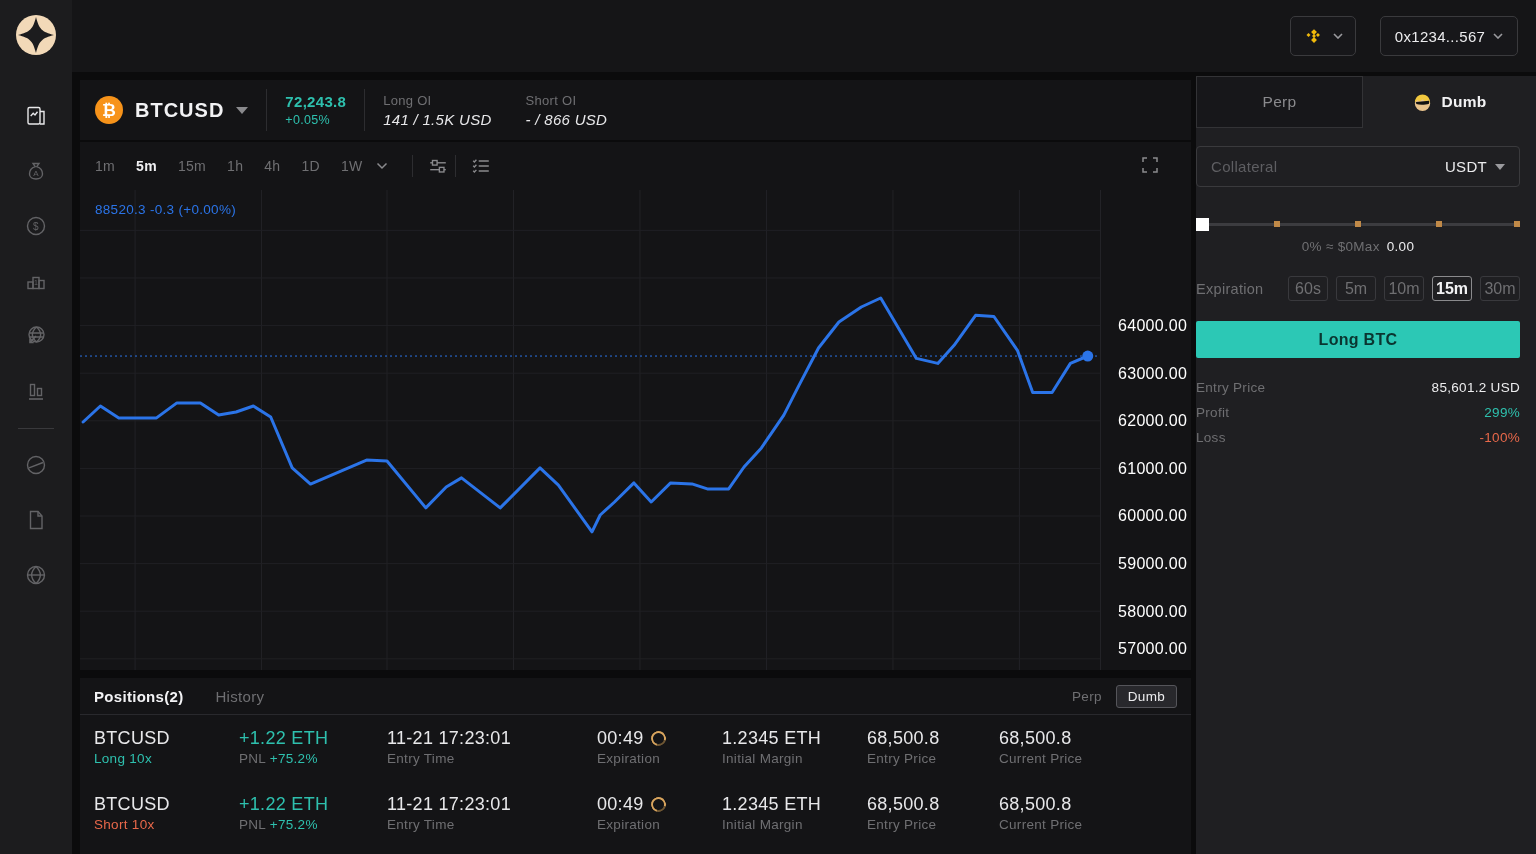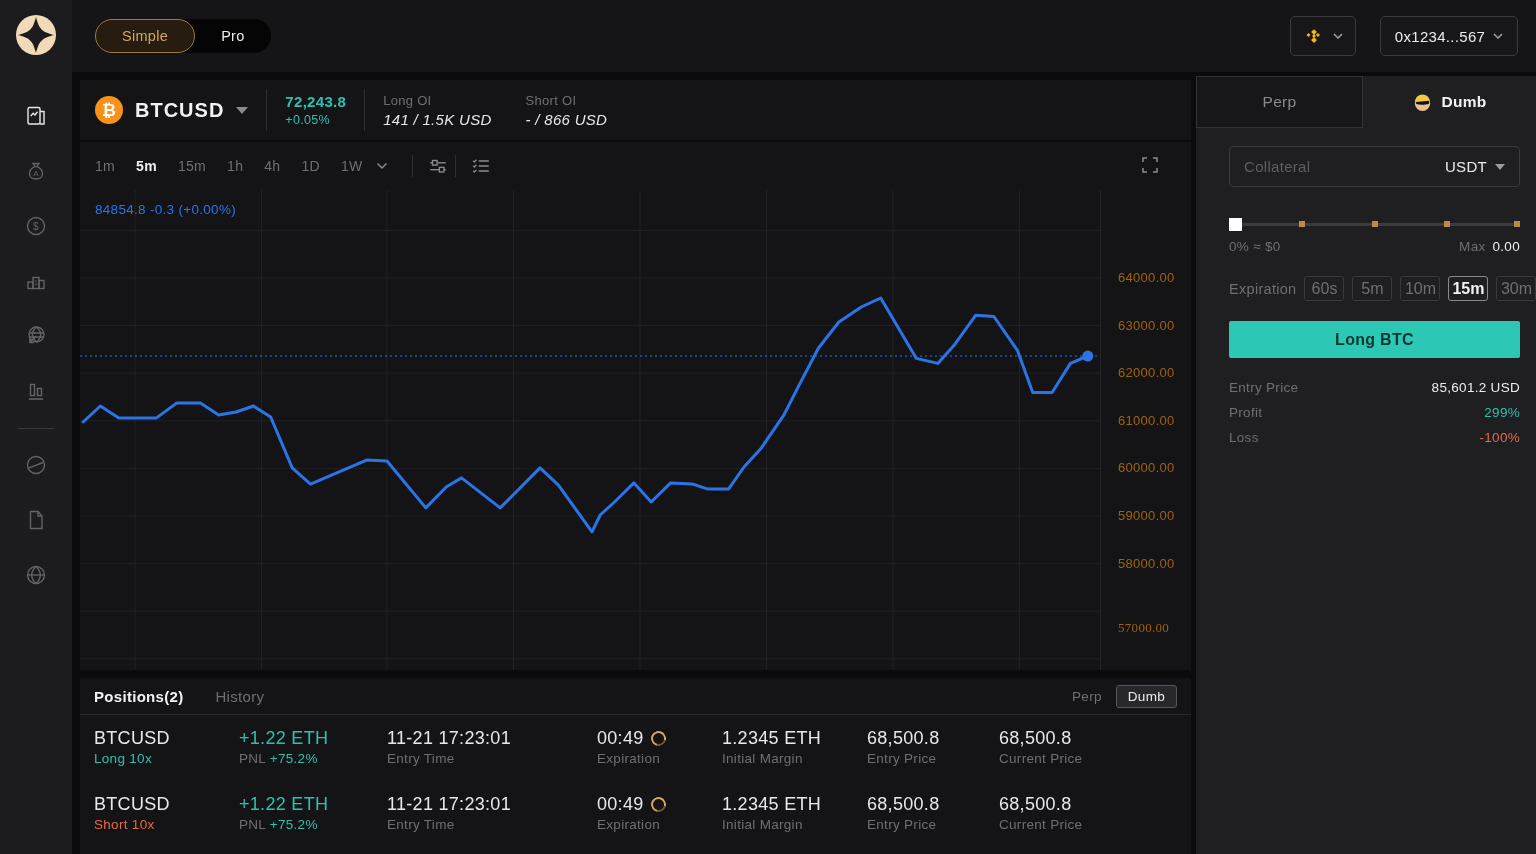--- a/index.html
+++ b/index.html
@@ -48,21 +48,21 @@
   .tf.active { color:#f0f0f2; font-weight:600; }
   .tb-sep { width:1px; height:22px; background:#2d2d30; margin:0 14px 0 -4px; }
   .tb-ic { display:flex; align-items:center; justify-content:center; cursor:pointer; margin-right:10px; }
   .tb-ic svg { stroke:#8a8a8d; fill:none; stroke-width:1.5; }
   .fullscreen { position:absolute; right:22px; top:14px; }
 
   .plot-wrap { position:relative; height:480px; }
   .plot-svg { position:absolute; left:0; top:0; }
   .chart-legend { position:absolute; left:15px; top:12px; color:#2b74e8; font-size:13.5px; }
   .price-axis { position:absolute; left:1020px; top:0; width:91px; height:480px; border-left:1px solid #232327; }
-  .pa-label { position:absolute; left:17px; color:#a16207; font-size:13px; }
+  .pa-label { position:absolute; left:17px; color:#ffffff; font-size:16px;margin-top:47px; }
 
   
   .positions-panel { position:absolute; left:80px; top:678px; width:1111px; height:176px; background:#141416; overflow:hidden; }
   .pos-header { height:37px; display:flex; align-items:center; padding:0 14px; border-bottom:1px solid #29292d; position:relative; }
   .pos-tab { font-size:15px; color:#6f6f72; margin-right:32px; cursor:pointer; }
   .pos-tab.active { color:#f2f2f4; font-weight:600; }
   .pos-filter { position:absolute; right:14px; display:flex; align-items:center; gap:14px; }
   .pf-perp { color:#6f6f72; font-size:13.5px; cursor:pointer; }
   .pf-dumb { color:#ececee; font-size:13.5px; border:1px solid #55555a; background:#28282c; border-radius:3px; padding:3px 11px; cursor:pointer; }
   .pos-row { display:grid; grid-template-columns:145px 148px 210px 125px 145px 132px 1fr; padding:13px 0 12px 14px; }
@@ -72,31 +72,31 @@
   .coral { color:#e8684a !important; }
   .pnl-line .lbl { color:#6f6f72; }
   .spinner { width:15px; height:15px; border-radius:50%; border:2px solid #d9a55e; border-bottom-color:#6e5633; display:inline-block; transform:rotate(-30deg); }
 
   
   .trade-panel { position:absolute; left:1196px; top:76px; width:340px; height:778px; background:#1f1f22; }
   .tp-tabs { height:52px; display:flex; }
   .tp-tab { flex:1; display:flex; align-items:center; justify-content:center; gap:8px; font-size:15.5px; cursor:pointer; }
   .tp-tab.perp { color:#8a8a8d; border:1px solid #333336; background:#17171a; flex:0 0 167px; }
   .tp-tab.dumb { color:#f2f2f4; font-weight:600; }
-  .tp-body { padding:18px 16px 0 16px;margin-left:17px; }
+  .tp-body { padding:18px 16px 0 0; }
   .collateral-box { height:41px; border:1px solid #3a3a3d; border-radius:4px; display:flex; align-items:center; padding:0 14px; cursor:text; }
   .placeholder { color:#5e5e62; font-size:15px; flex:1; }
   .cur-sel { display:flex; align-items:center; gap:8px; color:#ececee; font-size:15px; cursor:pointer; }
   .cur-caret { width:0; height:0; border-left:5px solid transparent; border-right:5px solid transparent; border-top:6px solid #9a9a9e; }
 
   .slider { position:relative; height:14px; margin-top:30px; cursor:pointer; }
   .slider .track { position:absolute; left:0; right:0; top:6px; height:3px; background:#3c3c40; }
   .slider .tick { position:absolute; top:4px; width:6px; height:6px; background:#c08948; }
   .slider .handle { position:absolute; left:0; top:1px; width:13px; height:13px; background:#fff; }
-  .slider-labels { display:flex; justify-content:space-between; margin-top:8px; font-size:13.5px; color:#6f6f72; }
+  .slider-labels { display:flex; justify-content:center; margin-top:8px; font-size:13.5px; color:#6f6f72; }
   .max-val { color:#ececee; margin-left:7px; }
 
   .exp-row { display:flex; align-items:center; margin-top:22px; }
   .exp-label { color:#6f6f72; font-size:14.5px; flex:1; }
   .exp-btn { width:40px; height:25px; border:1px solid #39393d; border-radius:3px; background:none; color:#6f6f72;
              font-size:16px; margin-left:8px; cursor:pointer; font-family:inherit; }
   .exp-btn.active { color:#f2f2f4; border-color:#8a8a8d; font-weight:600; }
 
   .ls-row { display:flex; gap:10px; margin-top:20px; }
   .btn-long { flex:1; height:37px; background:#2cc8b5; border:none; border-radius:2px; color:#0a3530;
@@ -183,24 +183,20 @@
         <svg width="24" height="24" viewBox="0 0 24 24">
             <circle cx="12" cy="12" r="8.5"></circle>
             <path d="M3.8 12 h16.4"></path>
             <path d="M12 3.5 c-5.8 5.5-5.8 11.5 0 17 M12 3.5 c5.8 5.5 5.8 11.5 0 17"></path>
           </svg>
       </div>
     </nav>
   </aside>
 
   <header class="topbar">
-    <div class="mode-pill">
-      <div class="mode-seg simple">Simple</div>
-      <div class="mode-seg pro">Pro</div>
-    </div>
     <div class="top-right">
       <div class="top-box">
         <span style="display:flex;">
           <svg width="22" height="22" viewBox="0 0 24 24" fill="#f0b90b">
             <path d="M12 4.5 L15.2 7.7 L12 10.9 L8.8 7.7 Z"></path>
             <path d="M5.6 10.9 L8 8.5 L10.4 10.9 L8 13.3 Z" transform="translate(-1.2,1.1) scale(0.9)"></path>
             <path d="M12 9.8 L14.2 12 L12 14.2 L9.8 12 Z"></path>
             <path d="M16 8.5 L18.4 10.9 L16 13.3 L13.6 10.9 Z" transform="translate(1.9,1.1) scale(0.9)"></path>
             <path d="M12 13.1 L15.2 16.3 L12 19.5 L8.8 16.3 Z"></path>
           </svg>
@@ -296,30 +292,30 @@
           <line x1="0" y1="230.78845581672118" x2="1020" y2="230.78845581672118" stroke="#202024" stroke-width="1"></line>
           <line x1="0" y1="278.39333531687" x2="1020" y2="278.39333531687" stroke="#202024" stroke-width="1"></line>
           <line x1="0" y1="325.9982148170187" x2="1020" y2="325.9982148170187" stroke="#202024" stroke-width="1"></line>
           <line x1="0" y1="373.6030943171675" x2="1020" y2="373.6030943171675" stroke="#202024" stroke-width="1"></line>
           <line x1="0" y1="421.20797381731626" x2="1020" y2="421.20797381731626" stroke="#202024" stroke-width="1"></line>
           <line x1="0" y1="468.81285331746506" x2="1020" y2="468.81285331746506" stroke="#202024" stroke-width="1"></line>
           <line x1="0" y1="166.04581969651886" x2="1020" y2="166.04581969651886" stroke="#2b74e8" stroke-width="1" stroke-dasharray="2 3"></line>
           <polyline points="3.1,232.0 20.4,216.0 38.8,227.9 76.5,227.9 96.9,212.9 120.4,212.9 138.7,225.1 156.1,222.0 173.4,216.0 190.7,227.0 212.2,277.9 230.5,294.1 286.6,270.1 307.0,271.0 345.8,317.9 366.2,297.0 381.5,287.9 420.2,317.9 460.0,277.9 478.4,295.1 512.0,341.9 520.2,325.0 534.5,312.0 553.9,292.9 571.2,312.0 590.6,292.9 612.0,293.9 627.3,298.9 648.7,298.9 664.0,277.0 681.4,257.9 703.8,225.1 719.1,195.1 738.5,158.0 758.9,132.0 781.3,117.0 800.7,108.0 836.4,168.4 857.8,173.4 874.1,155.3 895.6,125.3 913.9,126.5 937.4,160.3 952.7,202.5 972.1,202.5 990.4,173.4 1007.8,166.0" fill="none" stroke="#2b74e8" stroke-width="3" stroke-linejoin="round" stroke-linecap="round"></polyline>
           <circle cx="1007.76" cy="166.04581969651886" r="5.5" fill="#2b74e8"></circle>
         </svg>
-      <span class="chart-legend">84854.8 -0.3 (+0.00%)</span>
+      <span class="chart-legend">88520.3 -0.3 (+0.00%)</span>
       <div class="price-axis" id="price-axis">
           <span class="pa-label" style="top: 79.9738px;">64000.00</span>
           <span class="pa-label" style="top: 127.579px;">63000.00</span>
           <span class="pa-label" style="top: 175.184px;">62000.00</span>
           <span class="pa-label" style="top: 222.788px;">61000.00</span>
           <span class="pa-label" style="top: 270.393px;">60000.00</span>
           <span class="pa-label" style="top: 317.998px;">59000.00</span>
           <span class="pa-label" style="top: 365.603px;">58000.00</span>
-          <span class="pa-label" style="top: 430px; font-family: Liberation Serif, serif;">57000.00</span>
+          <span class="pa-label" style="top: 403px;">57000.00</span>
         </div>
     </div>
   </section>
 
   <section class="positions-panel">
     <div class="pos-header">
       <span class="pos-tab active">Positions(2)</span>
       <span class="pos-tab">History</span>
       <span class="pos-filter">
         <span class="pf-perp">Perp</span>

